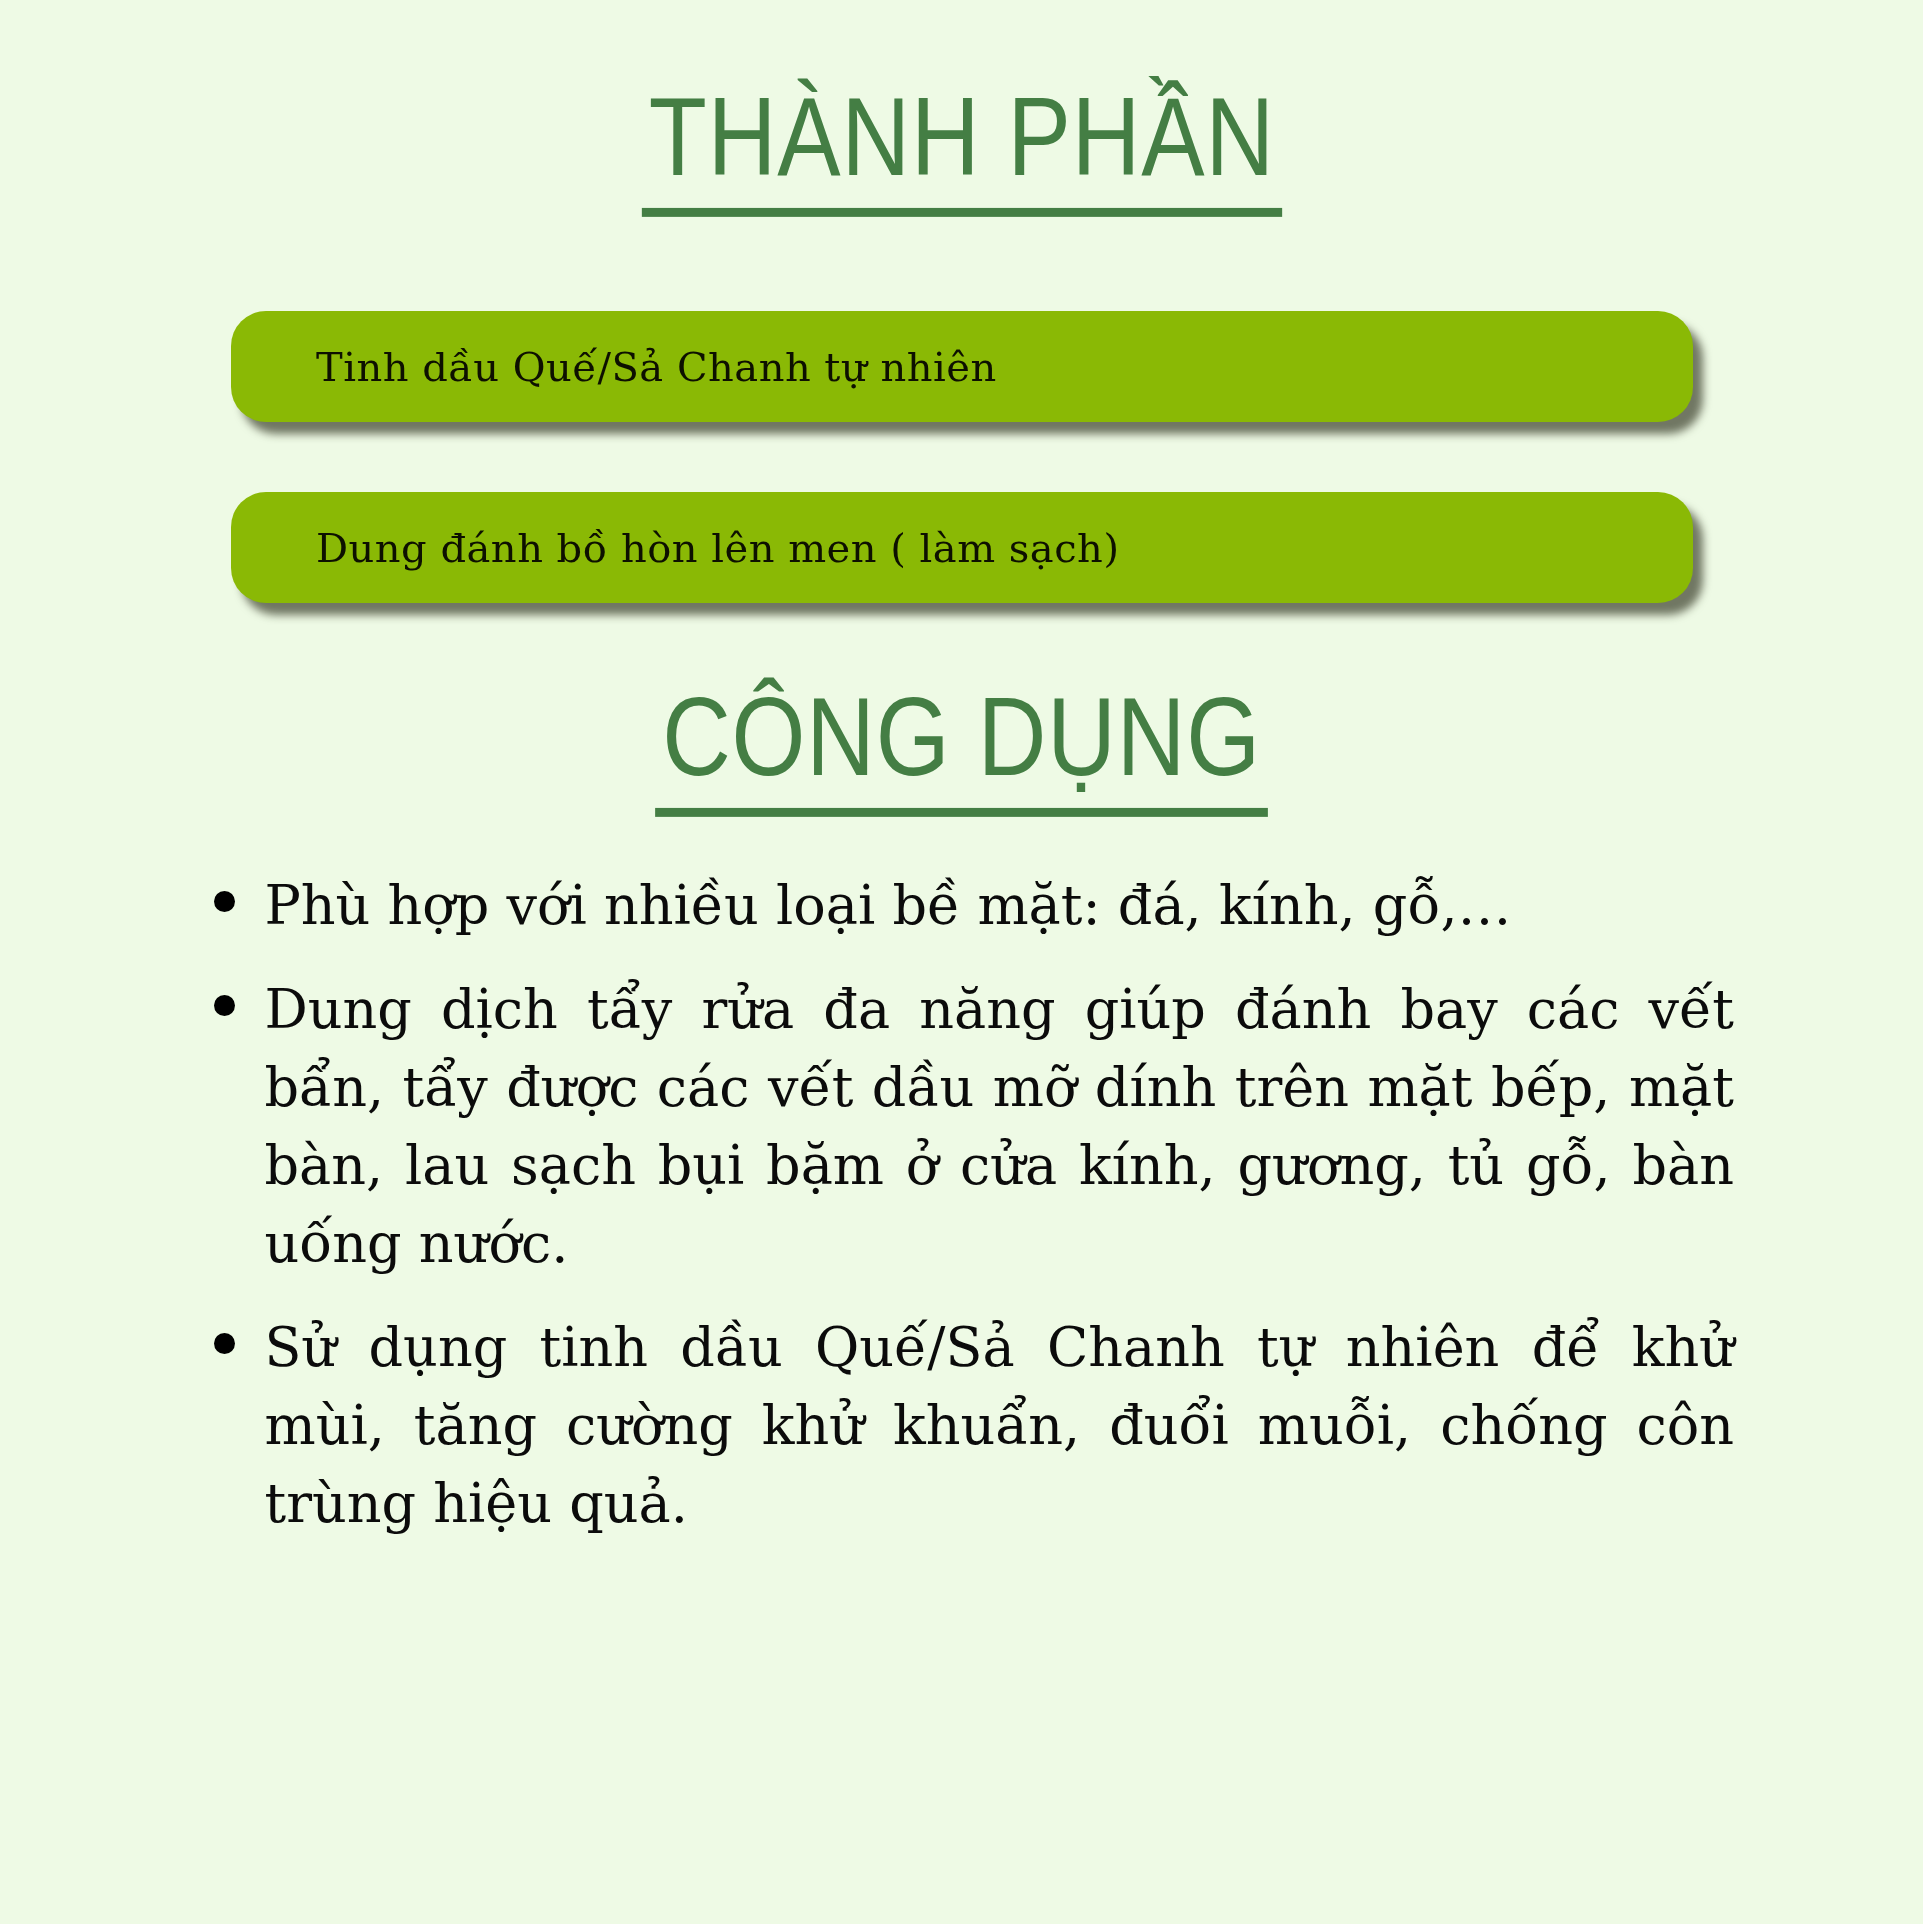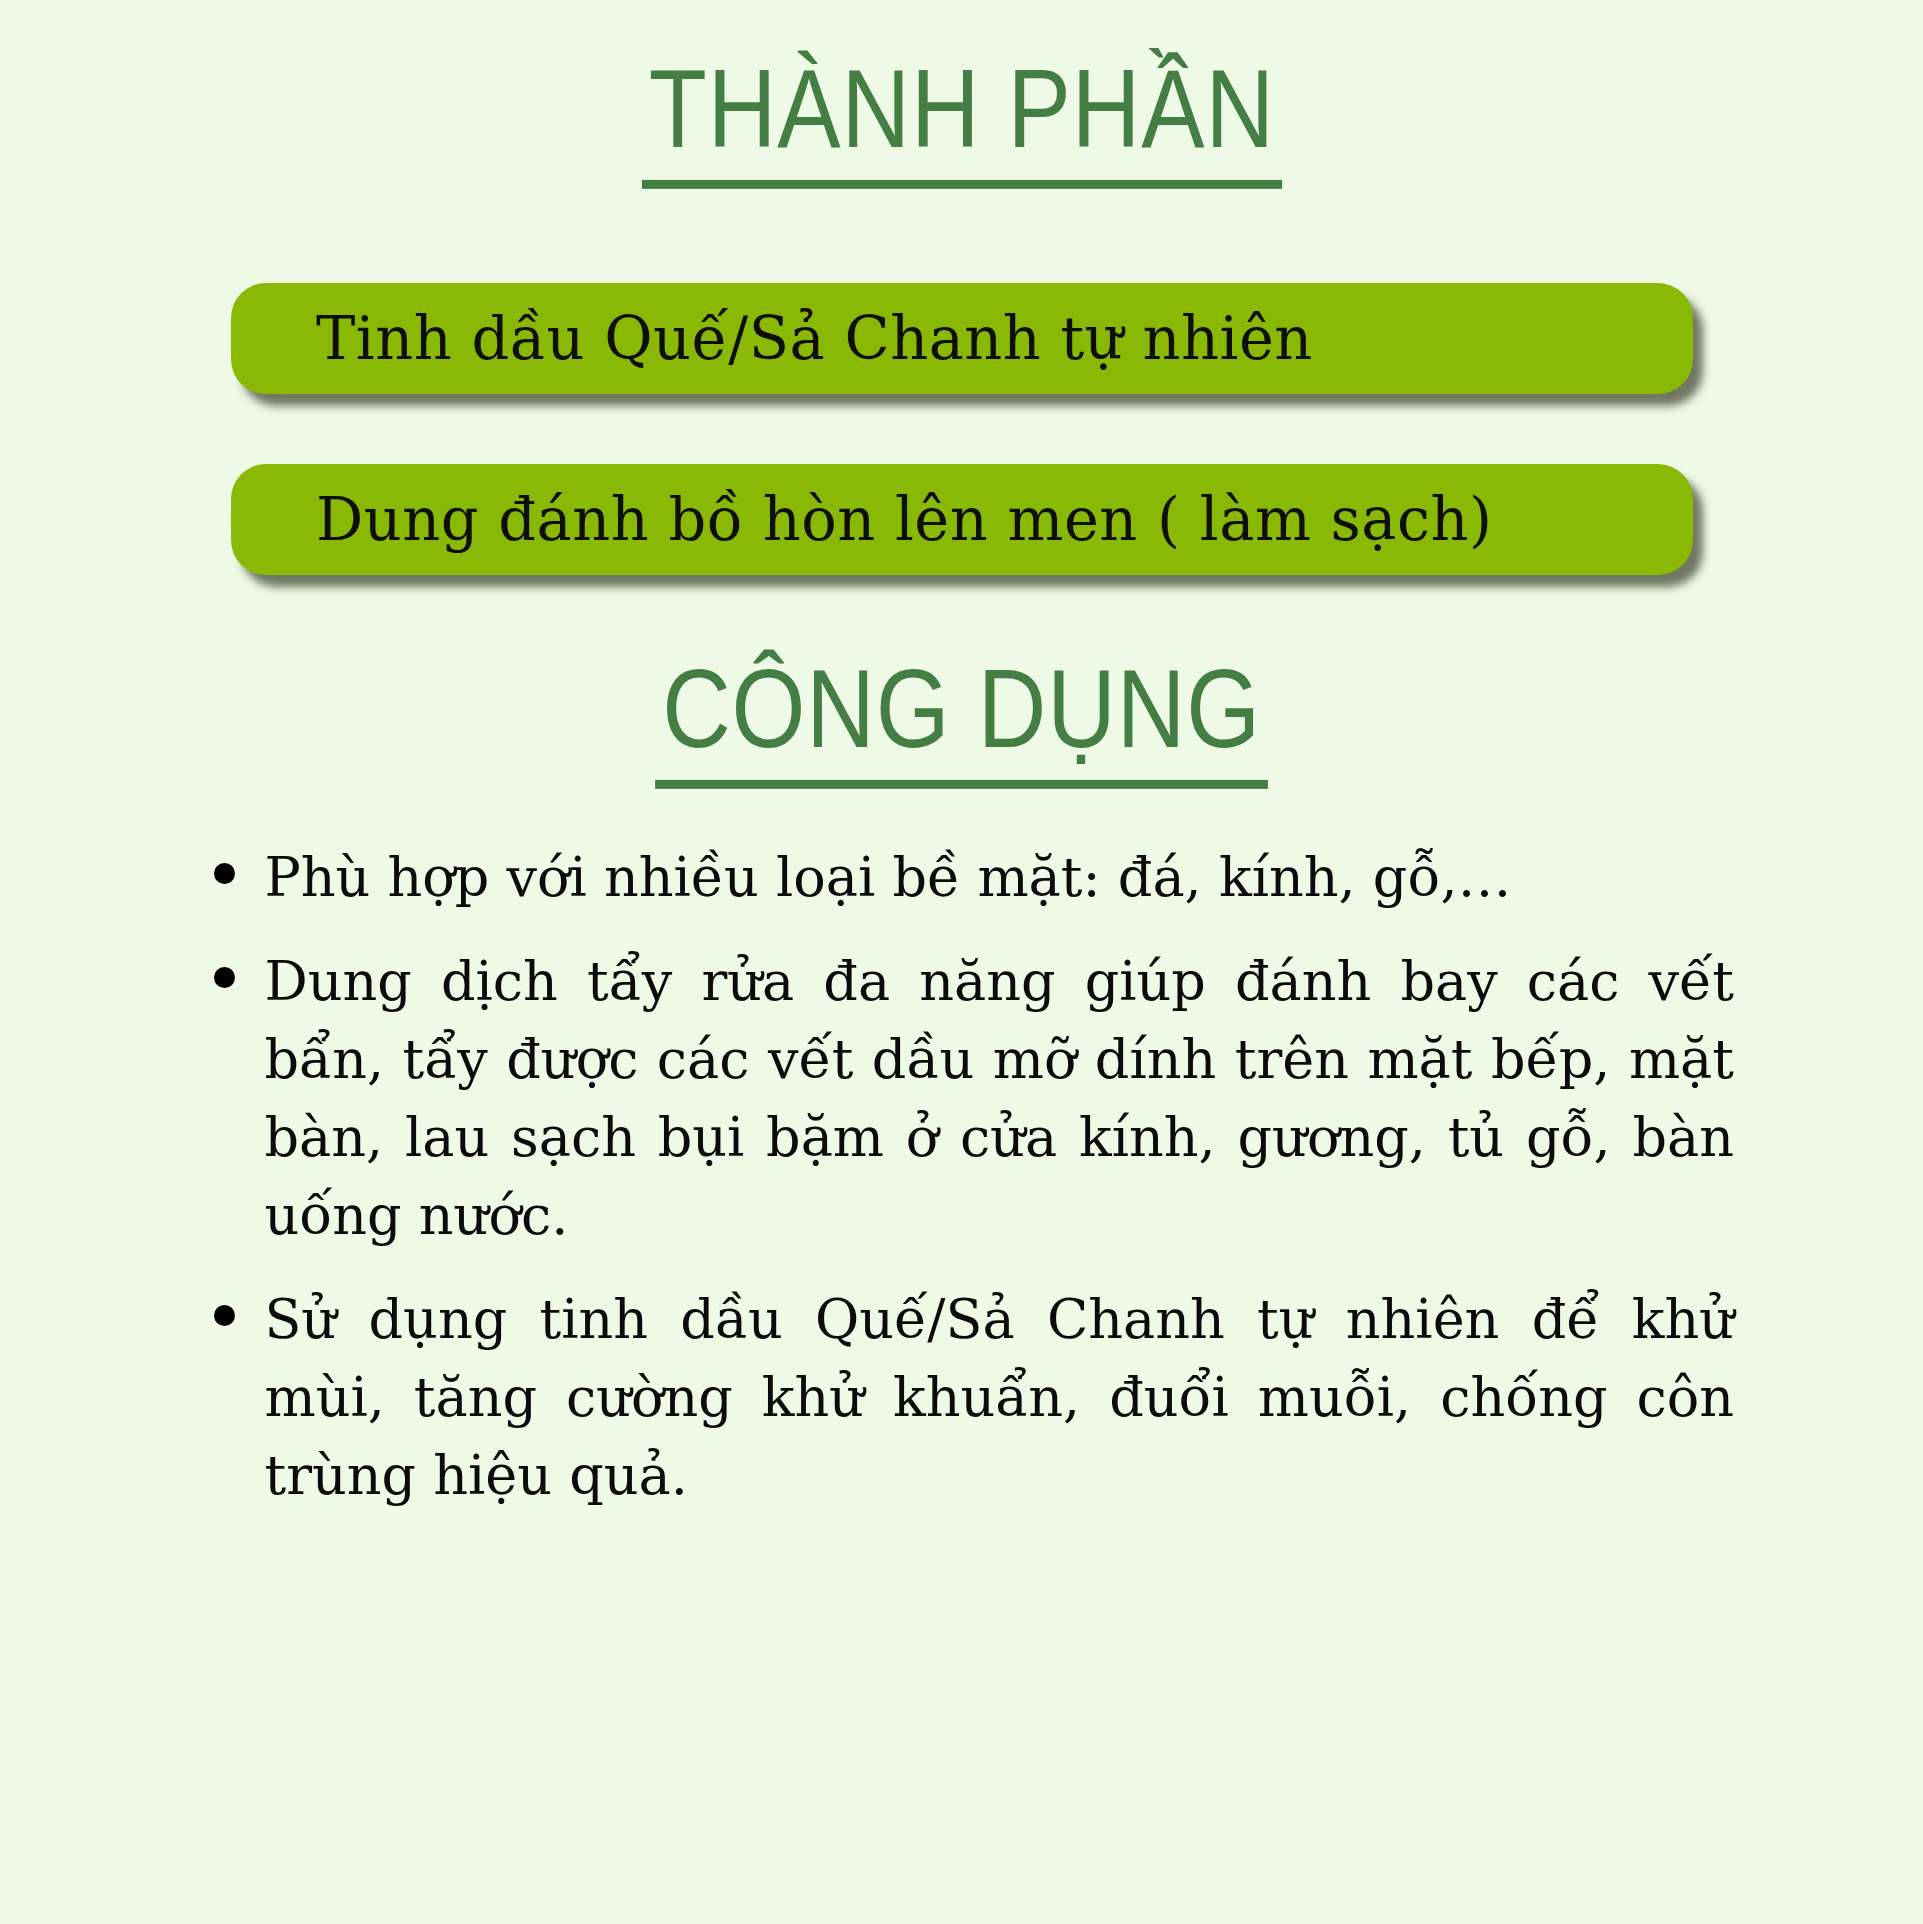--- a/index.html
+++ b/index.html
@@ -6,21 +6,21 @@
   html, body { width: 1923px; height: 1924px; }
   body {
     background: #eefae5;
     font-family: "DejaVu Serif", "Liberation Serif", serif;
     color: #0b0b0b;
     overflow: hidden;
   }
   .page {
     width: 1923px;
     height: 1924px;
-    padding-top: 50px;
+    padding-top: 78px;
     background: #eefae5;
   }
 
   
   .heading-row { text-align: center; }
   .section-heading {
     display: inline-block;
     font-family: "Liberation Sans", "DejaVu Sans", sans-serif;
     font-weight: 400;
     font-size: 100px;
@@ -43,21 +43,21 @@
     height: 111px;
     border-radius: 35px;
     background: #8ab905;
     box-shadow: 10px 12px 8.3px rgba(35, 38, 20, 0.62);
     display: flex;
     align-items: center;
     padding-left: 85px;
     margin-bottom: 70px;
   }
   .pill-label {
-    font-size: 59px;
+    font-size: 40px;
     color: #0d1000;
     letter-spacing: 0.5px;
     white-space: nowrap;
   }
 
   
   .uses-heading-row { margin-top: 75px; }
 
   
   .bullets {

